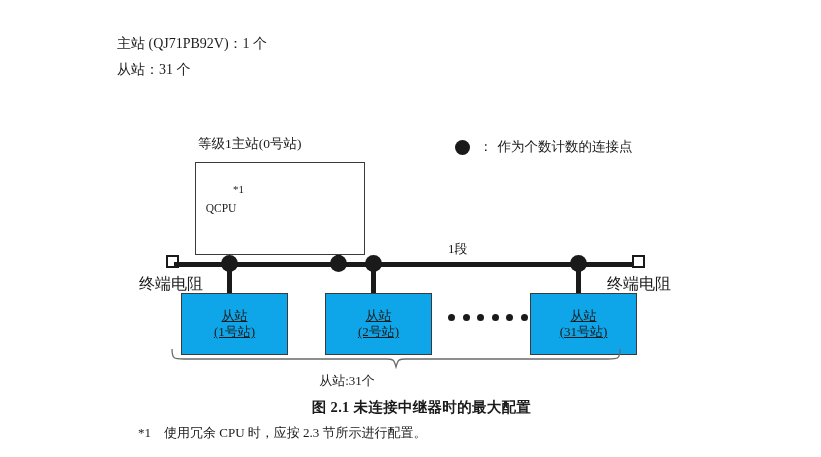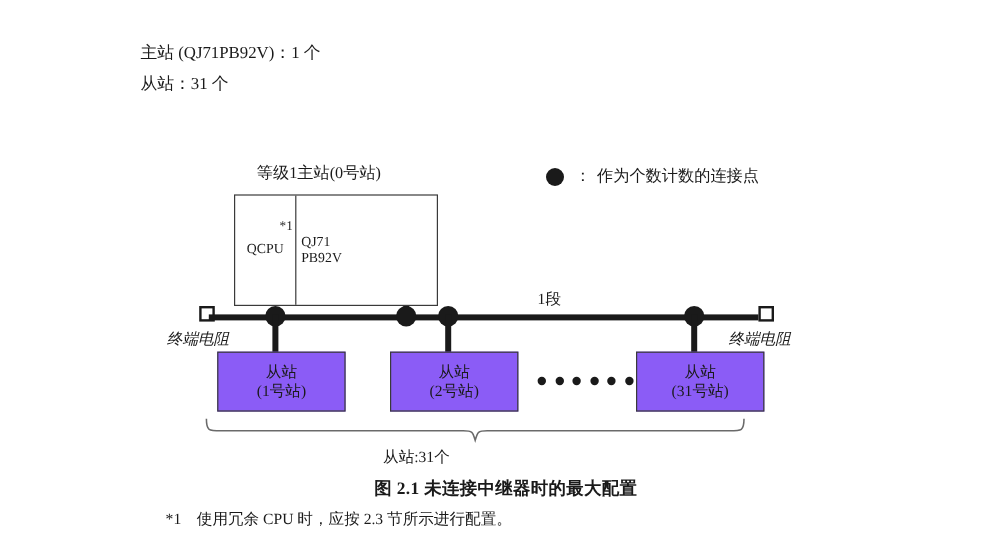--- a/index.html
+++ b/index.html
@@ -60,21 +60,20 @@
   }
   .legend-text { font-size: 13.5px; }
 
   
   .master-caption {
     position: absolute;
     left: 198px;
     top: 135px;
     font-size: 13.5px;
     white-space: nowrap;
-    margin-left: 16px;
   }
   .master-box {
     position: absolute;
     left: 195px;
     top: 162px;
     width: 170px;
     height: 93px;
     border: 1.3px solid #3a3a3a;
     box-sizing: border-box;
     display: flex;
@@ -138,23 +137,22 @@
     border: 2px solid #1a1a1a;
     background: #ffffff;
     box-sizing: border-box;
   }
   .term-left  { left: 166px; }
   .term-right { left: 632px; }
 
   .term-label {
     position: absolute;
     top: 274px;
-    font-size: 13px;
-    white-space: nowrap;
-    font-style: italic;
+    font-size: 16px;
+    white-space: nowrap;
   }
   .term-label-left  { left: 139px; }
   .term-label-right { left: 607px; }
 
   .seg-label {
     position: absolute;
     left: 448px;
     top: 240px;
     font-size: 13px;
   }
@@ -173,28 +171,29 @@
     width: 5px;
     height: 32px;
     background: #1a1a1a;
   }
 
   
   .slave-box {
     position: absolute;
     top: 293px;
     width: 107px;
-    height: 50px;
+    height: 62px;
     border: 1.3px solid #3a3a3a;
     box-sizing: border-box;
     display: flex;
     flex-direction: column;
     align-items: center;
     justify-content: center;
-    background: #8b5cf6;
+    background: #0ea5e9;
+    text-decoration: underline;
   }
   .slave-name {
     font-size: 13px;
     line-height: 1.22;
   }
   .slave-no {
     font-size: 13px;
     line-height: 1.22;
   }
 
@@ -272,26 +271,20 @@
     <span class="legend-colon">：</span>
     <span class="legend-text">作为个数计数的连接点</span>
   </div>
 
   <div class="master-caption">等级1主站(0号站)</div>
   <div class="master-box">
     <div class="slot slot-cpu">
       <span class="slot-label small">QCPU</span>
       <span class="footmark">*1</span>
     </div>
-    <div class="slot slot-net">
-      <span class="slot-label net">
-        <span>QJ71</span><br>
-        <span>PB92V</span>
-      </span>
-    </div>
   </div>
   <div class="master-drop"></div>
 
   <div class="terminator term-left"></div>
   <div class="bus-line"></div>
   <div class="terminator term-right"></div>
 
   <div class="term-label term-label-left">终端电阻</div>
   <div class="term-label term-label-right">终端电阻</div>
   <div class="seg-label">1段</div>

